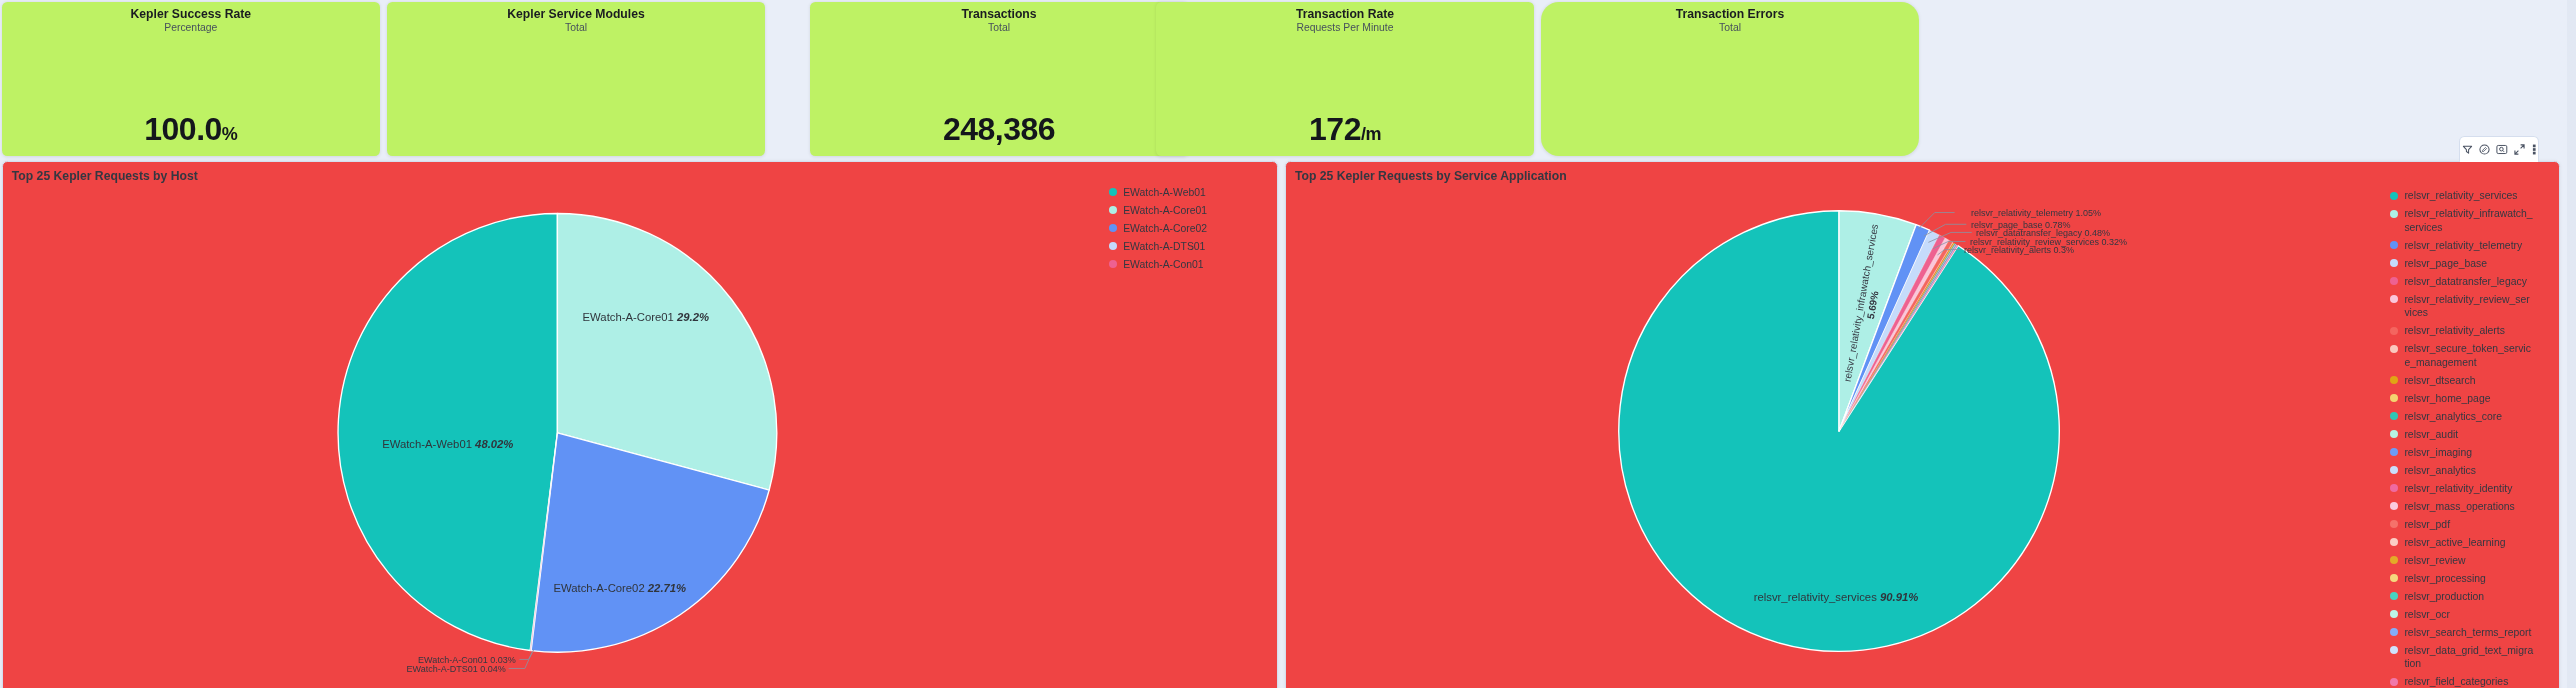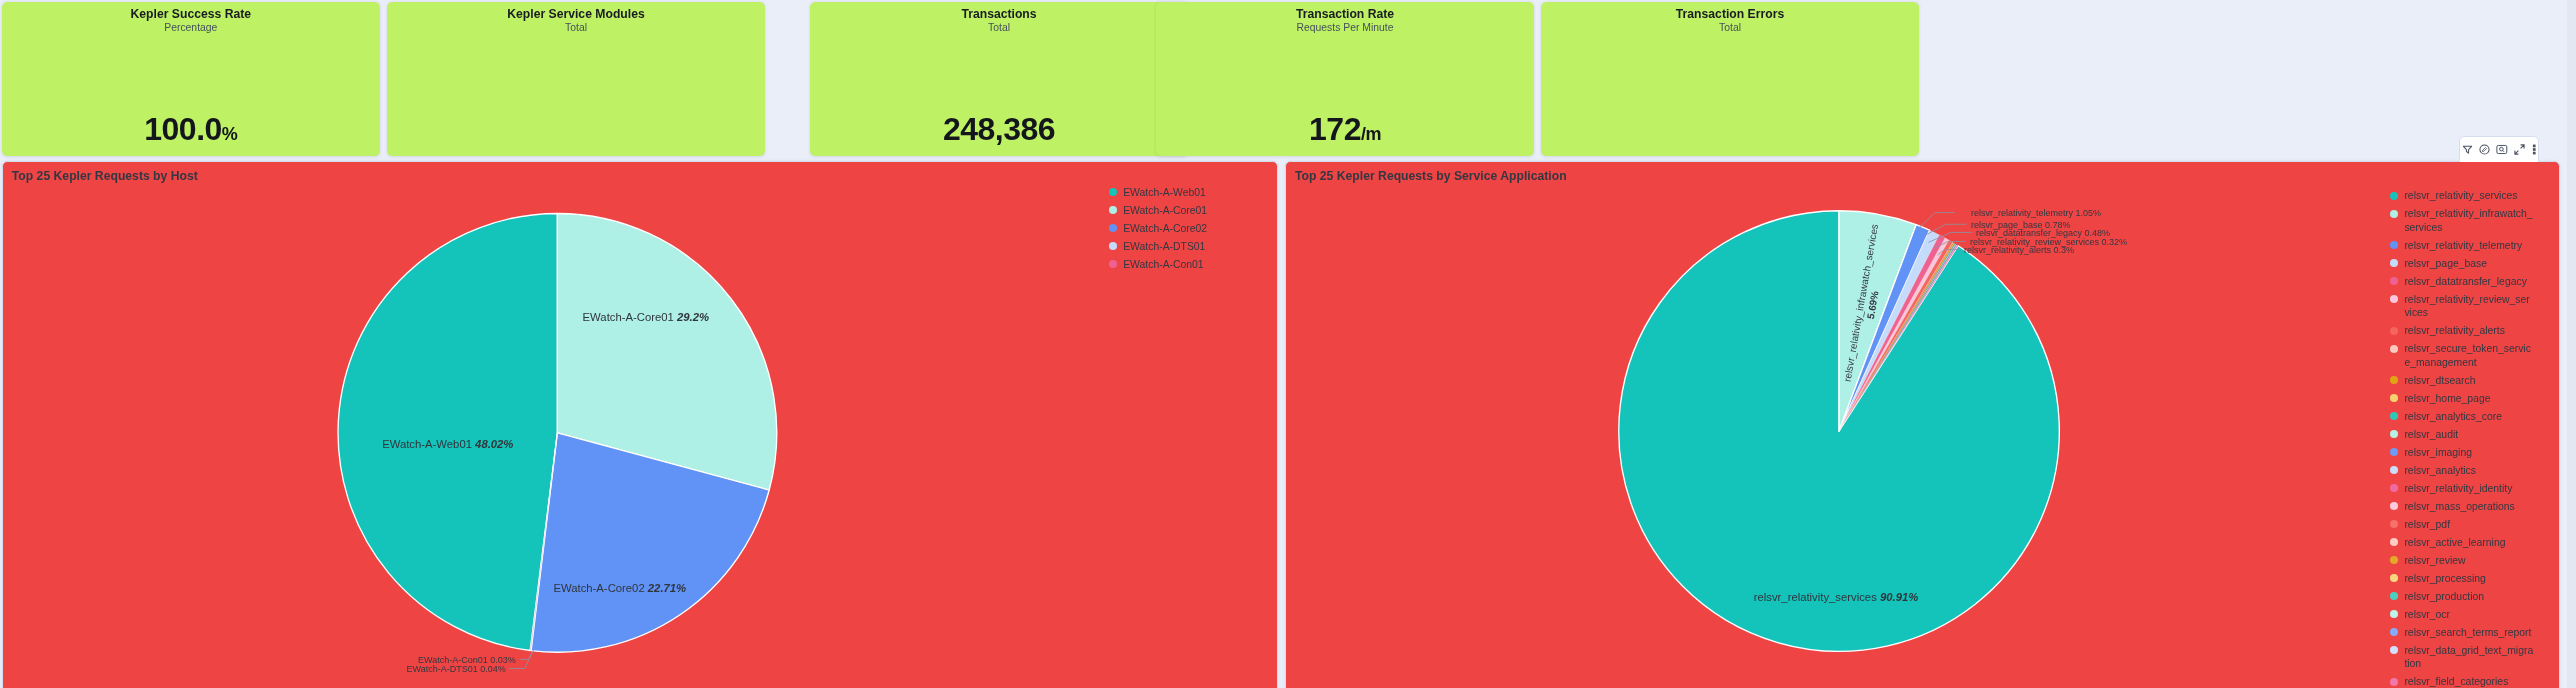--- a/index.html
+++ b/index.html
@@ -69,21 +69,21 @@
     <div class="card" style="left: 771px; margin-left: 39px;">
       <div class="card-title">Transactions</div>
       <div class="card-subtitle">Total</div>
       <div class="card-value"><span class="num">248,386</span><span class="suffix"></span></div>
     </div>
     <div class="card" style="left: 1156px;">
       <div class="card-title">Transaction Rate</div>
       <div class="card-subtitle">Requests Per Minute</div>
       <div class="card-value"><span class="num">172</span><span class="suffix">/m</span></div>
     </div>
-    <div class="card" style="left: 1541px;">
+    <div class="card" style="left: 1541px; border-radius: 18px;">
       <div class="card-title">Transaction Errors</div>
       <div class="card-subtitle">Total</div>
     </div>
   </div>
 
 <div id="hover-toolbar">
   <svg width="11" height="11" viewBox="0 0 12 12">
     <path d="M1.5 2.5 H10.5 L7.2 6.2 V10 L4.8 8.2 V6.2 Z" fill="none" stroke="#4A5262" stroke-width="1.1" stroke-linejoin="round"></path>
   </svg>
   <svg width="11" height="11" viewBox="0 0 12 12">

